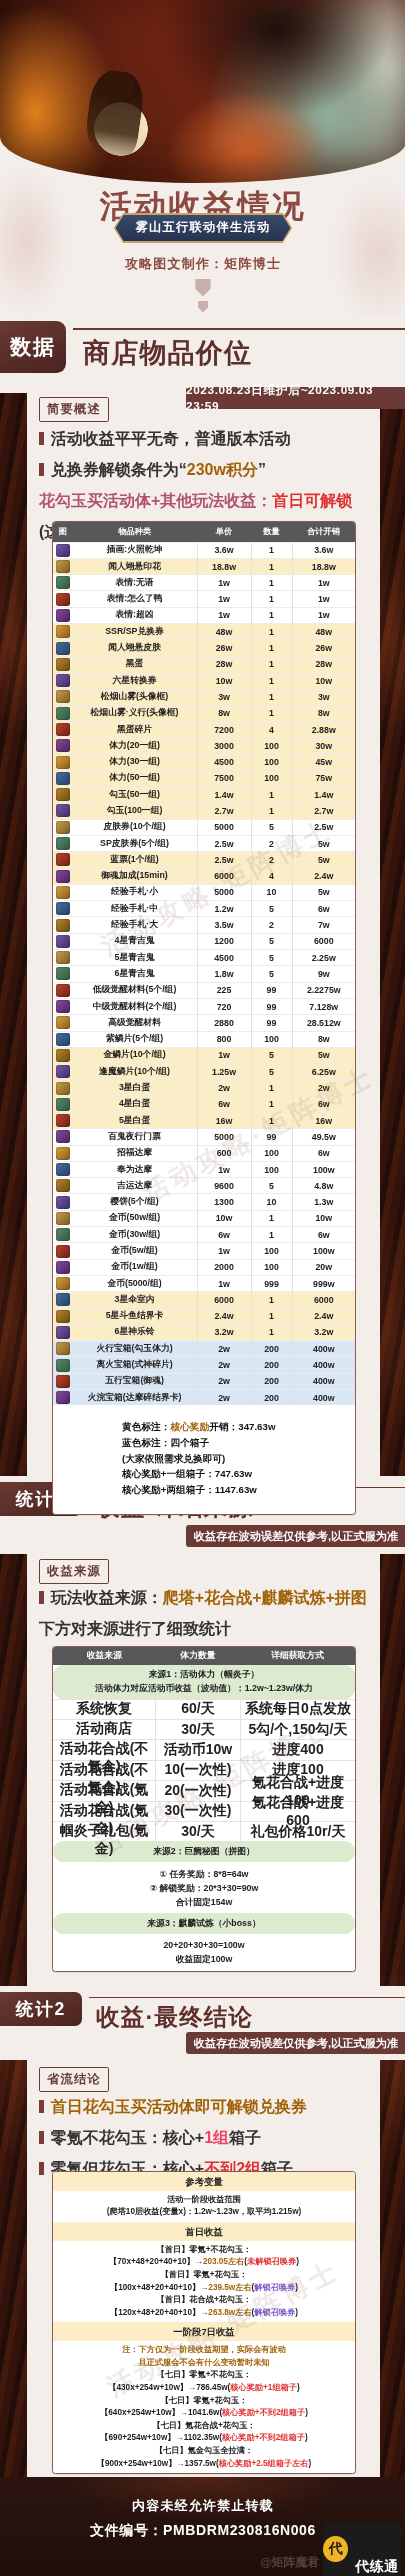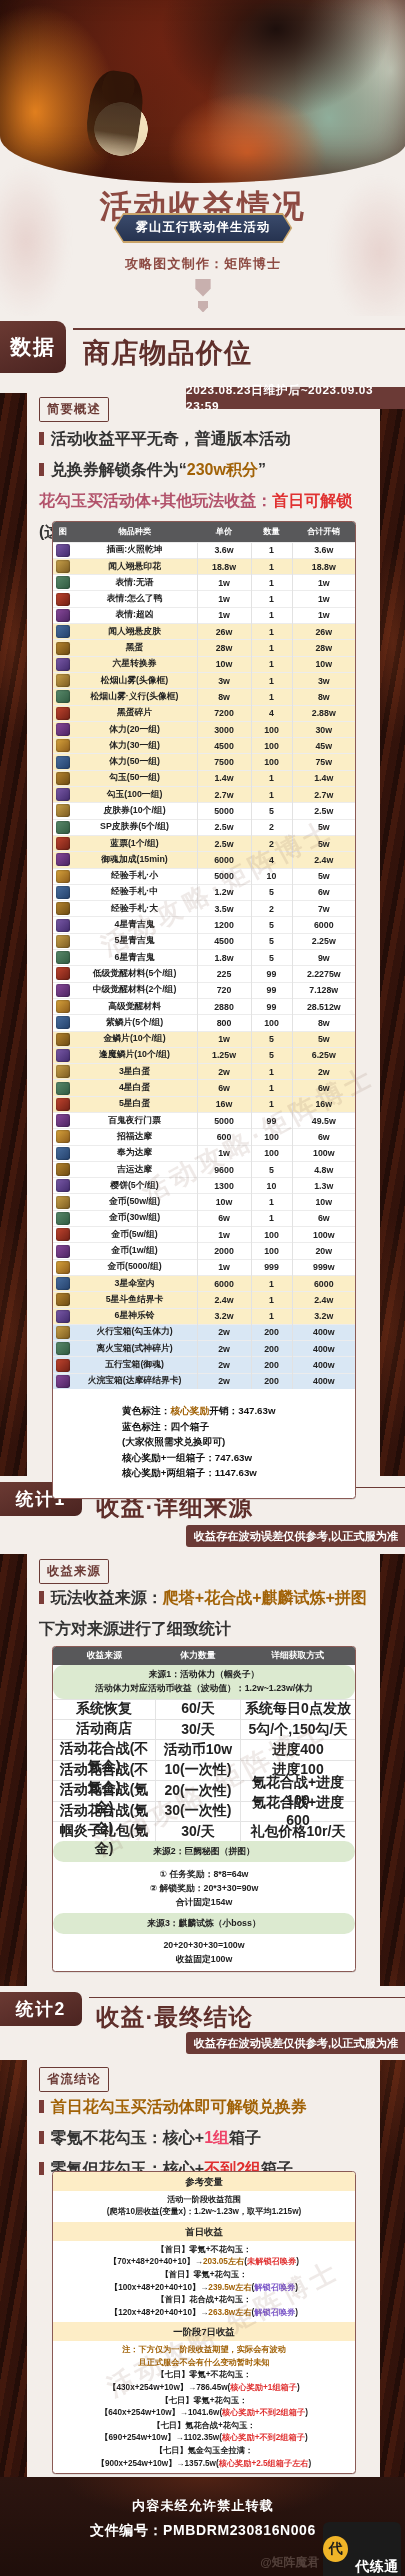--- a/index.html
+++ b/index.html
@@ -215,20 +215,29 @@
             <td class="c-total">1w</td>
           </tr>
           <tr class="hl-w">
             <td class="icon-td">
               <div class="icon-tile" style="background: linear-gradient(135deg, rgb(138, 74, 156), rgb(74, 35, 96));"></div>
             </td>
             <td class="c-name">表情:超凶</td>
             <td class="c-price">1w</td>
             <td class="c-qty">1</td>
             <td class="c-total">1w</td>
+          </tr>
+          <tr class="hl-y">
+            <td class="icon-td">
+              <div class="icon-tile" style="background: linear-gradient(135deg, rgb(217, 164, 60), rgb(138, 90, 26));"></div>
+            </td>
+            <td class="c-name">SSR/SP兑换券</td>
+            <td class="c-price">48w</td>
+            <td class="c-qty">1</td>
+            <td class="c-total">48w</td>
           </tr>
           <tr class="hl-y">
             <td class="icon-td">
               <div class="icon-tile" style="background: linear-gradient(135deg, rgb(74, 111, 160), rgb(35, 64, 107));"></div>
             </td>
             <td class="c-name">闻人翊悬皮肤</td>
             <td class="c-price">26w</td>
             <td class="c-qty">1</td>
             <td class="c-total">26w</td>
           </tr>

